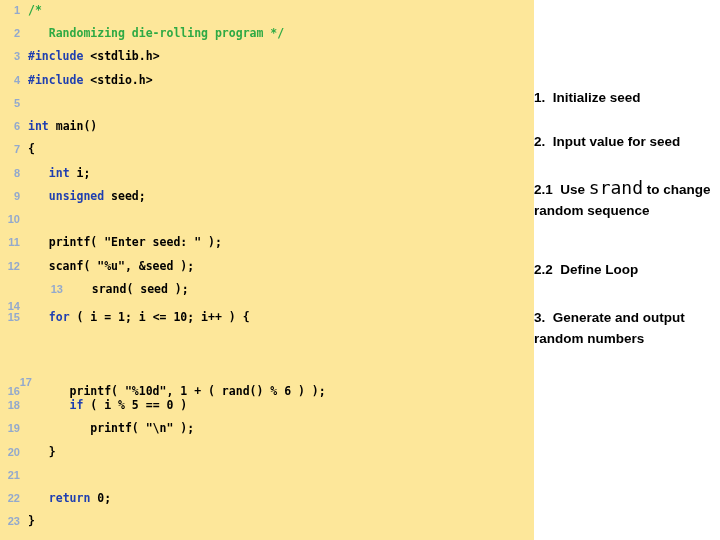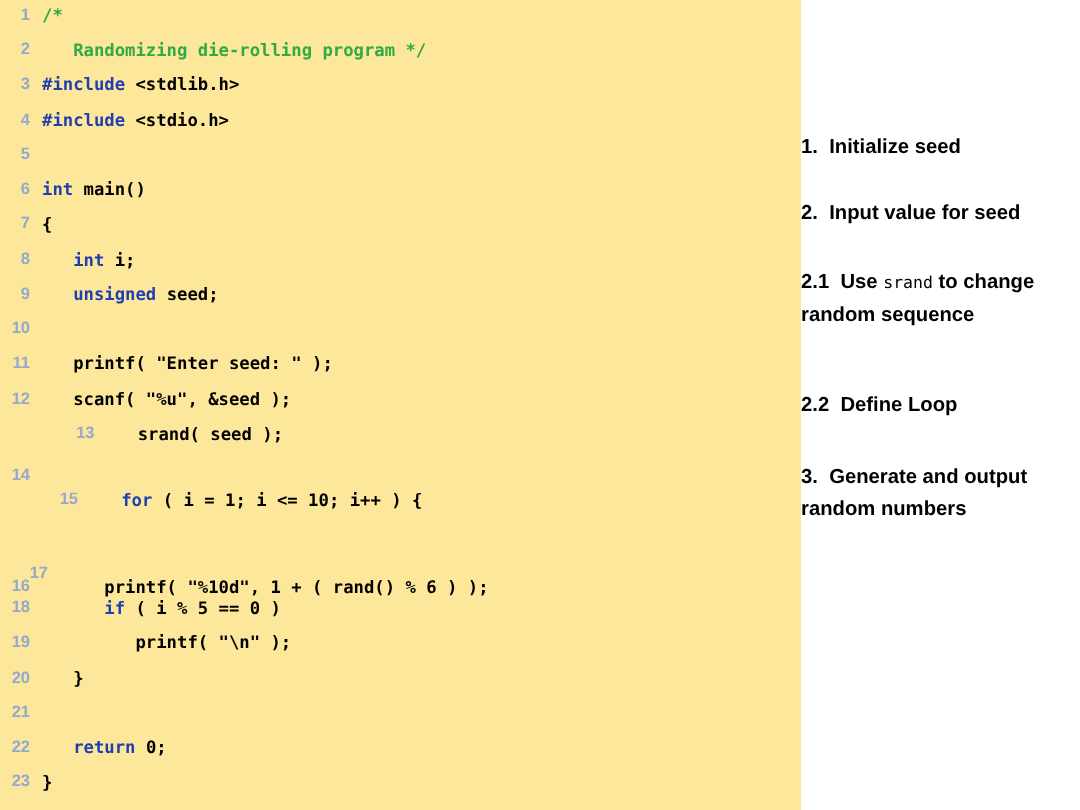--- a/index.html
+++ b/index.html
@@ -79,21 +79,21 @@
     width: 190px;
     font-family: "Liberation Sans", sans-serif;
     font-size: 13.5px;
     font-weight: bold;
     color: #000000;
     line-height: 20.5px;
     white-space: pre-wrap;
   }
   .annot .mono {
     font-family: "DejaVu Sans Mono", monospace;
-    font-size: 11px;
+    font-size: 18px;
     font-weight: normal;
   }
 </style>
 </head>
 <body>
 
 <div id="slide">
 
   <div id="code-panel">
       <div class="code-line" style="top: -1px;"><span class="lineno">1</span><span class="codetext"><span class="cmt">/*</span></span></div>
@@ -102,22 +102,22 @@
       <div class="code-line" style="top: 68.72px;"><span class="lineno">4</span><span class="codetext"><span class="kw">#include</span><span class="blk"> &lt;stdio.h&gt;</span></span></div>
       <div class="code-line" style="top: 91.96px;"><span class="lineno">5</span><span class="codetext"></span></div>
       <div class="code-line" style="top: 115.2px;"><span class="lineno">6</span><span class="codetext"><span class="kw">int</span><span class="blk"> main()</span></span></div>
       <div class="code-line" style="top: 138.44px;"><span class="lineno">7</span><span class="codetext"><span class="blk">{</span></span></div>
       <div class="code-line" style="top: 161.68px;"><span class="lineno">8</span><span class="codetext"><span class="blk">   </span><span class="kw">int</span><span class="blk"> i;</span></span></div>
       <div class="code-line" style="top: 184.92px;"><span class="lineno">9</span><span class="codetext"><span class="blk">   </span><span class="kw">unsigned</span><span class="blk"> seed;</span></span></div>
       <div class="code-line" style="top: 208.16px;"><span class="lineno">10</span><span class="codetext"></span></div>
       <div class="code-line" style="top: 231.4px;"><span class="lineno">11</span><span class="codetext"><span class="blk">   printf( "Enter seed: " );</span></span></div>
       <div class="code-line" style="top: 254.64px;"><span class="lineno">12</span><span class="codetext"><span class="blk">   scanf( "%u", &amp;seed );</span></span></div>
       <div class="code-line" style="top: 277.88px; margin-left: 43px;"><span class="lineno">13</span><span class="codetext"><span class="blk">   srand( seed );</span></span></div>
-      <div class="code-line" style="top: 306px;"><span class="lineno">14</span><span class="codetext"></span></div>
-      <div class="code-line" style="top: 322px; margin-left: 32px;"><span class="lineno">15</span><span class="codetext"><span class="blk">   </span><span class="kw">for</span><span class="blk"> ( i = 1; i &lt;= 10; i++ ) {</span></span></div>
+      <div class="code-line" style="top: 295px;"><span class="lineno">14</span><span class="codetext"></span></div>
+      <div class="code-line" style="top: 306px;"><span class="lineno">15</span><span class="codetext"><span class="blk">   </span><span class="kw">for</span><span class="blk"> ( i = 1; i &lt;= 10; i++ ) {</span></span></div>
       <div class="code-line" style="top: 347.6px; margin-top: 32px;"><span class="lineno">16</span><span class="codetext"><span class="blk">      printf( "%10d", 1 + ( rand() % 6 ) );</span></span></div>
       <div class="code-line" style="top: 370.84px; margin-left: 12px;"><span class="lineno">17</span><span class="codetext"></span></div>
       <div class="code-line" style="top: 394.08px;"><span class="lineno">18</span><span class="codetext"><span class="blk">      </span><span class="kw">if</span><span class="blk"> ( i % 5 == 0 )</span></span></div>
       <div class="code-line" style="top: 417.32px;"><span class="lineno">19</span><span class="codetext"><span class="blk">         printf( "\n" );</span></span></div>
       <div class="code-line" style="top: 440.56px;"><span class="lineno">20</span><span class="codetext"><span class="blk">   }</span></span></div>
       <div class="code-line" style="top: 463.8px;"><span class="lineno">21</span><span class="codetext"></span></div>
       <div class="code-line" style="top: 487.04px; padding-left: 40px;"><span class="lineno">22</span><span class="codetext"><span class="blk">   </span><span class="kw">return</span><span class="blk"> 0;</span></span></div>
       <div class="code-line" style="top: 510.28px;"><span class="lineno">23</span><span class="codetext"><span class="blk">}</span></span></div>
     </div>
 

